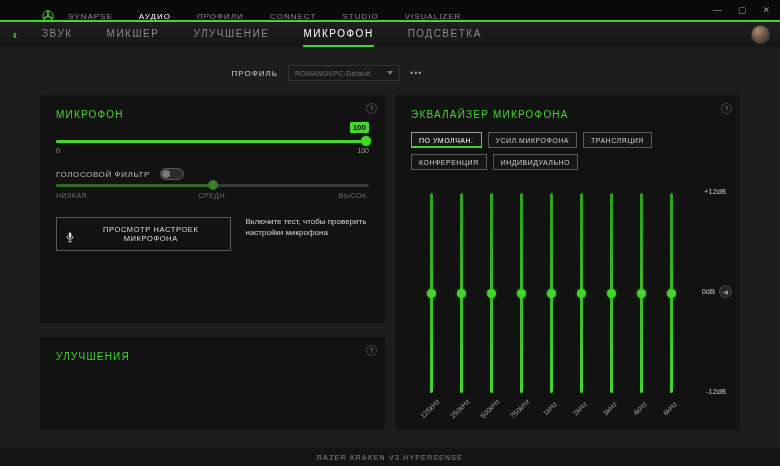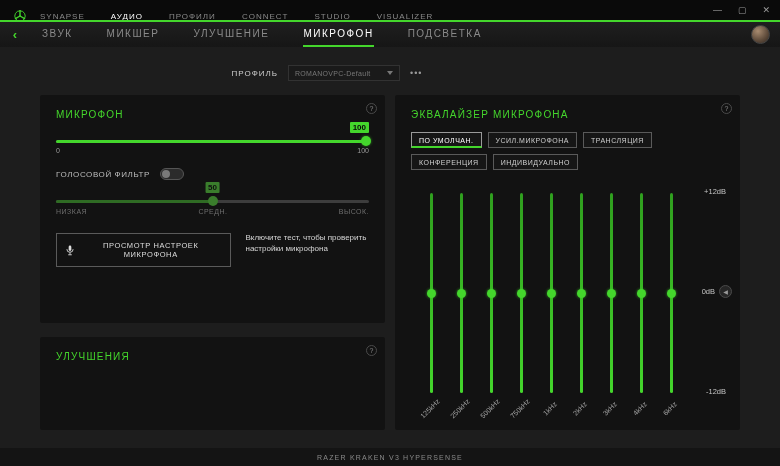--- a/index.html
+++ b/index.html
@@ -6,21 +6,21 @@
   html,body { background:#000; }
   body { font-family:"Liberation Sans", sans-serif; }
   #app {
     position:relative; width:780px; height:466px; margin:0 auto;
     background:#1d1d1d; overflow:hidden; color:#ccc;
   }
 
   
   .topbar {
     position:absolute; top:0; left:0; width:780px; height:32px;
-    background:#0a0a0a; display:flex; align-items:center;
+    background:#0a0a0a; display:flex; align-items:center;padding-left:28px;
   }
   .logo-wrap { width:40px; display:flex; justify-content:center; align-items:center; }
   .top-menu { display:flex; gap:26px; align-items:center; }
   .top-menu-item {
     font-size:8px; letter-spacing:1px; color:#8a8a8a; cursor:default;
   }
   .top-menu-item.active { color:#ffffff; }
   .win-controls { position:absolute; right:10px; top:0; height:20px; display:flex; gap:16px; align-items:center; }
   .win-btn { font-size:9px; color:#9a9a9a; line-height:1; }
 
@@ -90,21 +90,21 @@
   .slider-knob.dim { background:#3a7d2c; box-shadow:none; }
   .scale-row { display:flex; justify-content:space-between; margin-top:4px; font-size:7px; color:#9a9a9a; }
   .ticks-row { display:flex; justify-content:space-between; margin-top:5px; font-size:7px; color:#6e6e6e; letter-spacing:.5px; }
 
   .filter-row { display:flex; align-items:center; gap:10px; margin-top:14px; }
   .toggle { width:24px; height:12px; border-radius:7px; background:#2b2b2b; border:1px solid #555; position:relative; }
   .toggle-knob { position:absolute; left:1px; top:1px; width:8px; height:8px; border-radius:50%; background:#7a7a7a; }
 
   .test-row { display:flex; align-items:flex-start; gap:14px; margin-top:18px; }
   .test-btn {
-    display:flex; align-items:center; gap:6px; border:1px solid #5a5a5a; background:transparent;
+    display:flex; align-items:flex-end; gap:6px; border:1px solid #5a5a5a; background:transparent;
     color:#dedede; font-size:7.5px; letter-spacing:.6px; padding:7px 9px;
     font-family:"Liberation Sans", sans-serif;
   }
   .test-hint { width:132px; font-size:8px; line-height:1.35; color:#d5d5d5; }
 
   
   .check-list { margin-top:10px; display:flex; flex-direction:column; gap:7px; }
   .check-row { display:flex; align-items:center; gap:8px; }
   .checkbox { width:9px; height:9px; border:1px solid #6e6e6e; background:#161616; }
   .check-label { font-size:8px; color:#c9c9c9; }
@@ -215,23 +215,20 @@
       <span>100</span>
     </div>
 
     <div class="filter-row">
       <span class="field-label">ГОЛОСОВОЙ ФИЛЬТР</span>
       <div class="toggle">
         <div class="toggle-knob"></div>
       </div>
     </div>
 
-    <div class="badge-row">
-      <span class="value-badge dim" style="left:50%; transform:translateX(-50%);">50</span>
-    </div>
     <div class="slider-track">
       <div class="slider-fill dim" style="width:50%;"></div>
       <div class="slider-knob dim" style="left:50%; margin-left:-5px;"></div>
     </div>
     <div class="ticks-row">
       <span>НИЗКАЯ</span>
       <span>СРЕДН.</span>
       <span>ВЫСОК.</span>
     </div>
 

